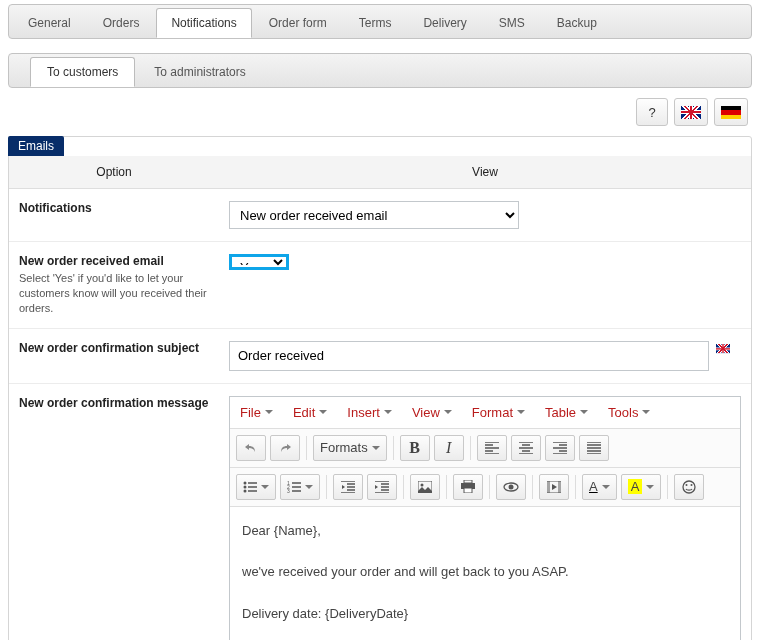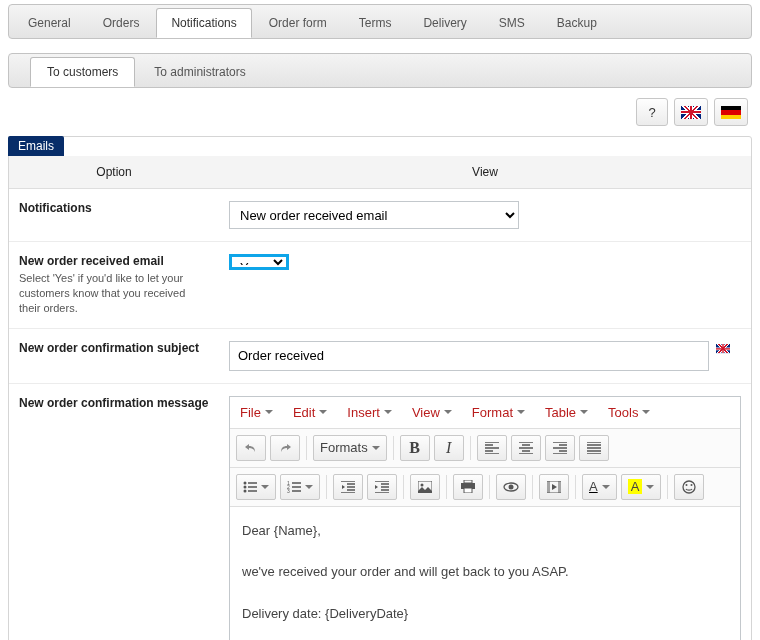--- a/index.html
+++ b/index.html
@@ -93,21 +93,21 @@
       <td class="optcell">Notifications</td>
       <td>
         <select class="wide">
           <option>New order received email</option>
         </select>
       </td>
     </tr>
     <tr>
       <td class="optcell">
         <span>New order received email</span>
-        <div class="optdesc">Select 'Yes' if you'd like to let your customers know that you received their orders.</div>
+        <div class="optdesc">Select 'Yes' if you'd like to let your customers know will you received their orders.</div>
       </td>
       <td>
         <select class="narrow">
           <option>Yes</option>
         </select>
       </td>
     </tr>
     <tr>
       <td class="optcell">New order confirmation subject</td>
       <td>

